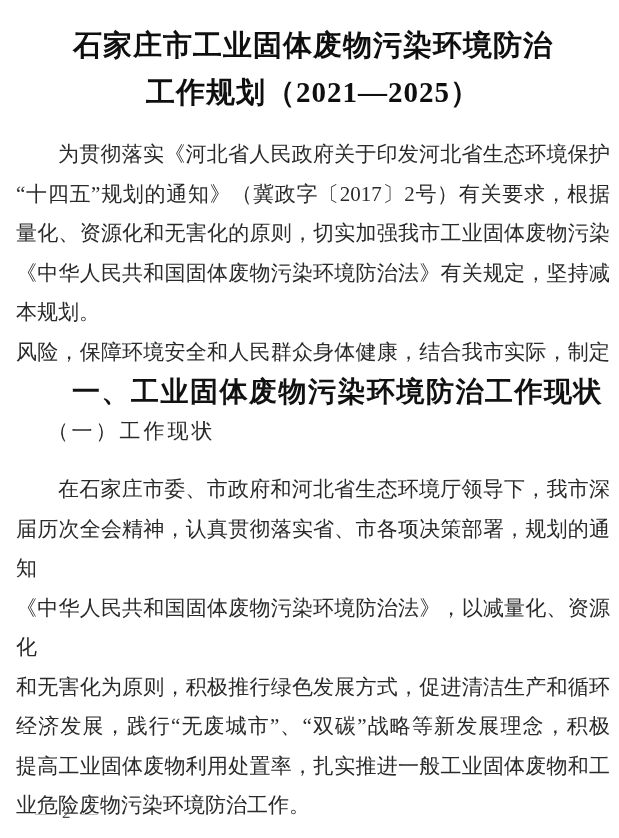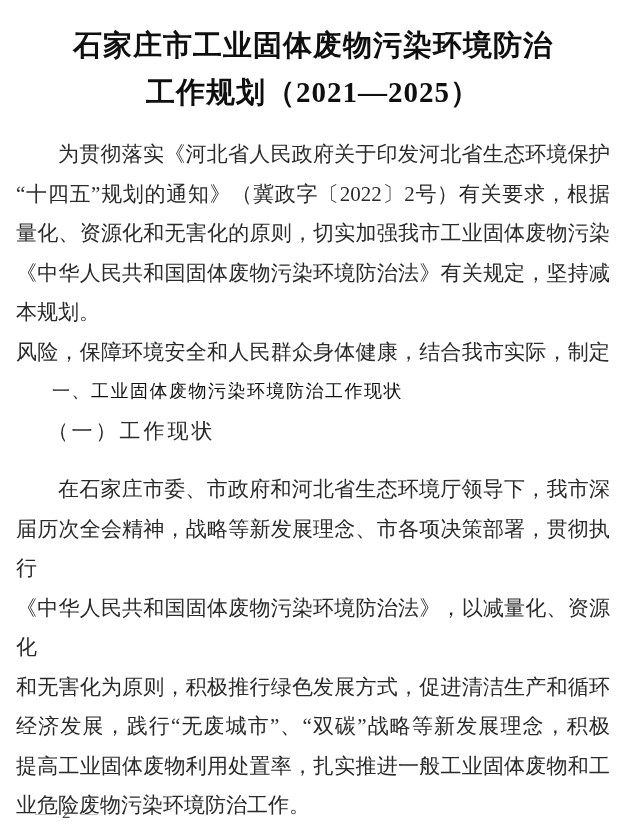--- a/index.html
+++ b/index.html
@@ -42,22 +42,22 @@
   }
   .line.first {
     text-indent: 2em;
     margin-top: 19px;
   }
   .line.plast {
     text-align-last: left;
   }
   .heading {
     font-family: "Liberation Sans", "DejaVu Sans", sans-serif;
-    font-weight: normal;
-    font-size: 18px;
+    font-weight: bold;
+    font-size: 28px;
     line-height: 39.5px;
     text-indent: 2em;
     letter-spacing: 1.5px;
     color: #111111;
   }
   .subheading {
     font-size: 21px;
     line-height: 39.5px;
     text-indent: 1.5em;
     letter-spacing: 3px;
@@ -87,34 +87,34 @@
 
     <div class="doc-title">
       <div>石家庄市工业固体废物污染环境防治</div>
       <div>工作规划（2021—2025）</div>
     </div>
 
     <div class="body-text">
 
       <div>
         <div class="line first">为贯彻落实《河北省人民政府关于印发河北省生态环境保护</div>
-        <div class="line">“十四五”规划的通知》（冀政字〔2022〕2号）有关要求，根据</div>
+        <div class="line">“十四五”规划的通知》（冀政字〔2017〕2号）有关要求，根据</div>
         <div class="line">量化、资源化和无害化的原则，切实加强我市工业固体废物污染</div>
         <div class="line">《中华人民共和国固体废物污染环境防治法》有关规定，坚持减</div>
         <div class="line plast">本规划。</div>
         <div class="line">风险，保障环境安全和人民群众身体健康，结合我市实际，制定</div>
       </div>
 
       <div class="heading">一、工业固体废物污染环境防治工作现状</div>
 
       <div class="subheading">（一）工作现状</div>
 
       <div>
         <div class="line first">在石家庄市委、市政府和河北省生态环境厅领导下，我市深</div>
-        <div class="line">届历次全会精神，战略等新发展理念、市各项决策部署，贯彻执行</div>
+        <div class="line">届历次全会精神，认真贯彻落实省、市各项决策部署，规划的通知</div>
         <div class="line">《中华人民共和国固体废物污染环境防治法》，以减量化、资源化</div>
         <div class="line">和无害化为原则，积极推行绿色发展方式，促进清洁生产和循环</div>
         <div class="line">经济发展，践行“无废城市”、“双碳”战略等新发展理念，积极</div>
         <div class="line">提高工业固体废物利用处置率，扎实推进一般工业固体废物和工</div>
         <div class="line plast">业危险废物污染环境防治工作。</div>
       </div>
 
     </div>
 
   </div>

